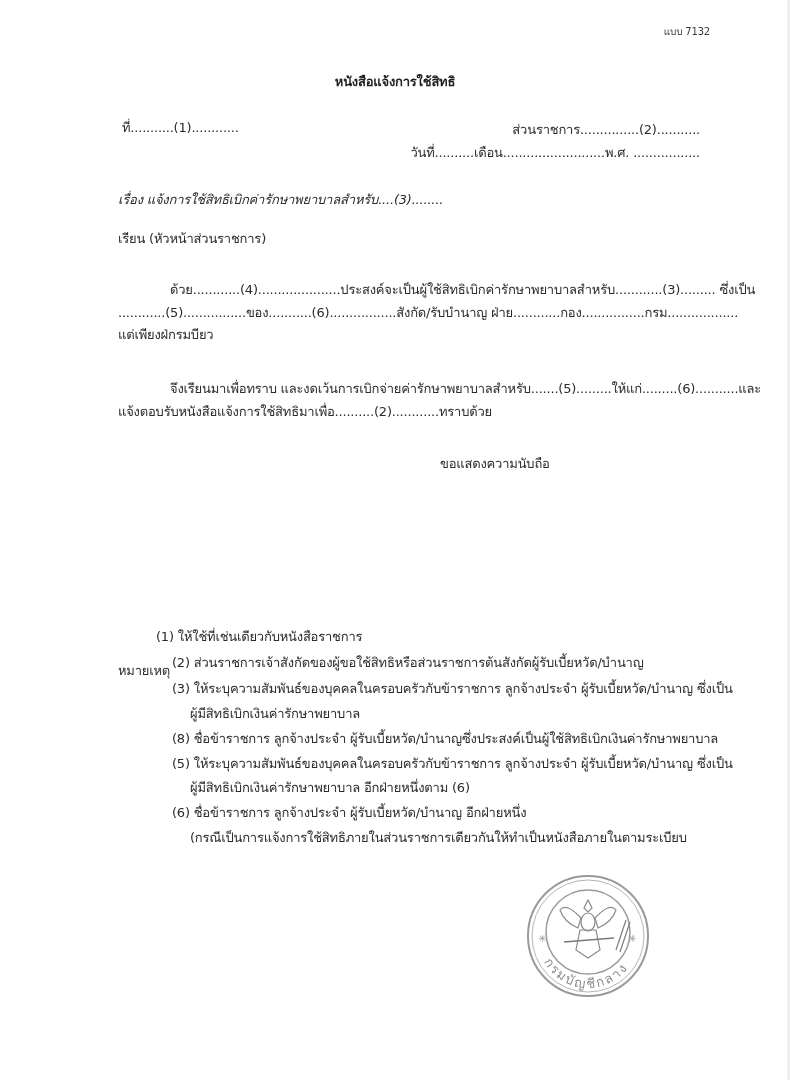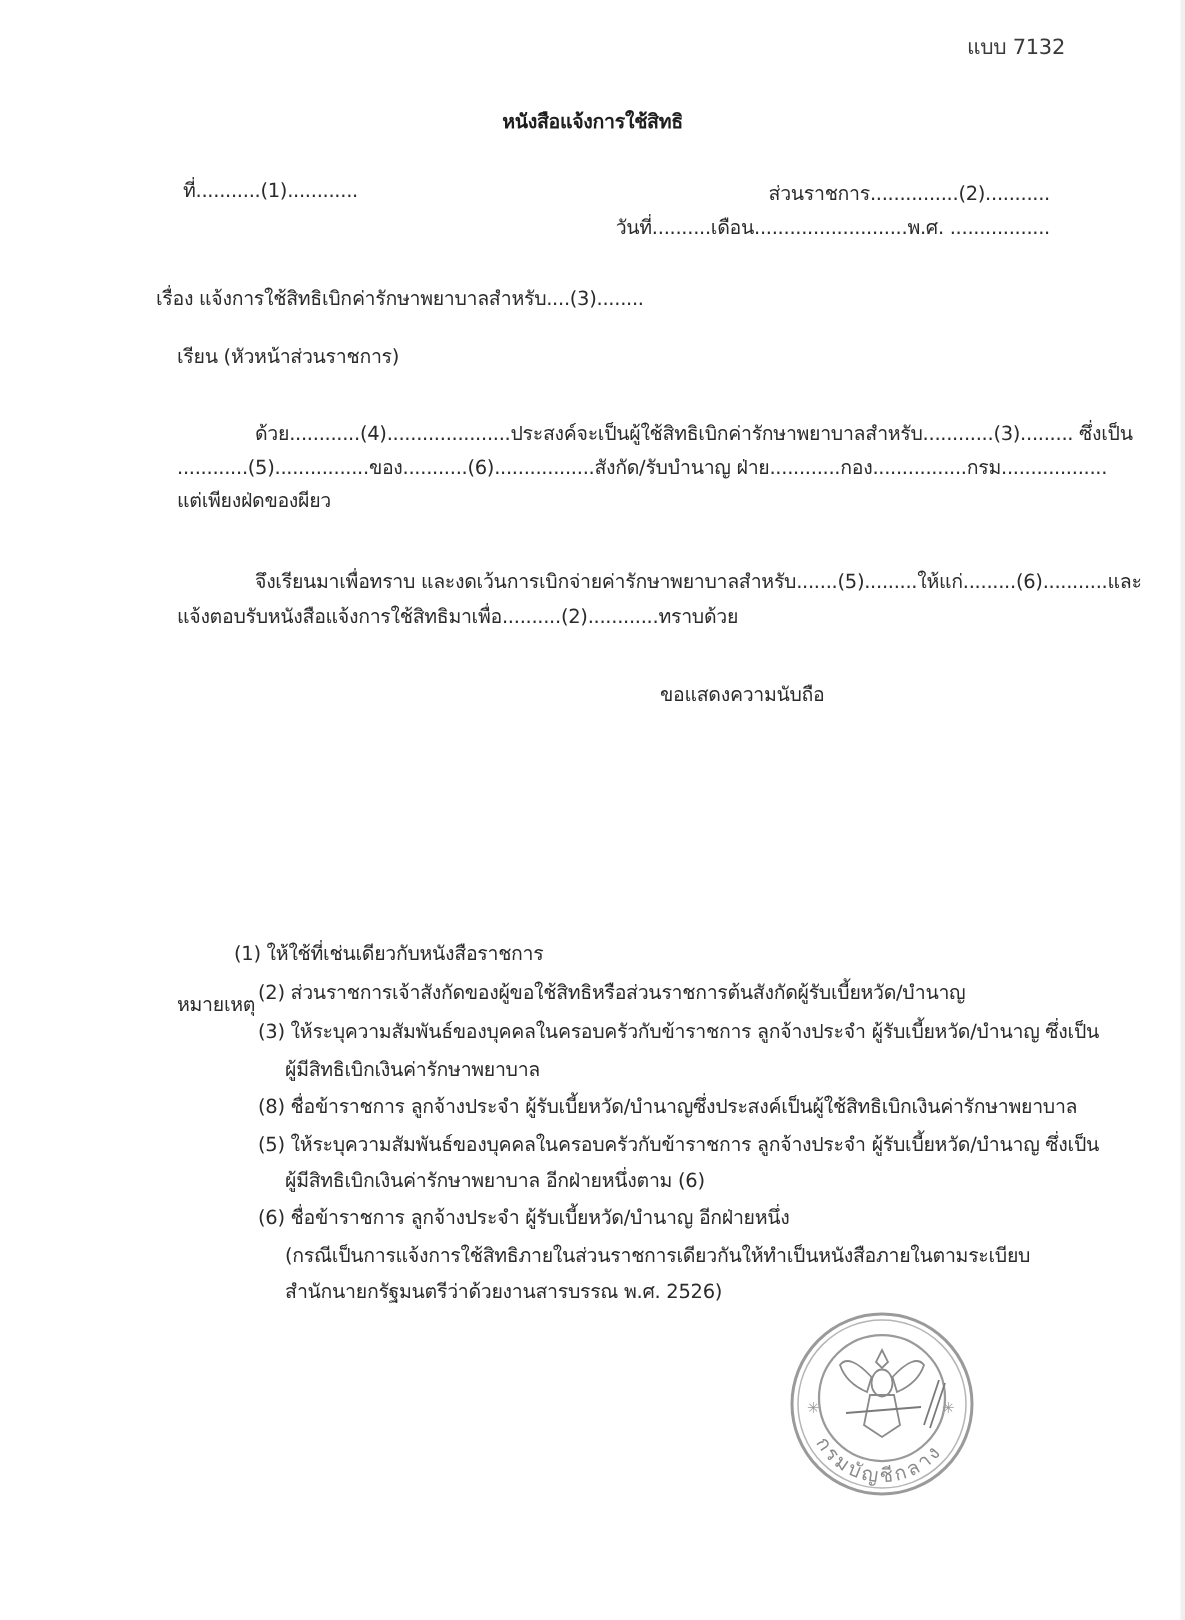--- a/index.html
+++ b/index.html
@@ -2,60 +2,59 @@
 <html><head>
 <meta charset="utf-8">
 <style>
   html, body { margin: 0; padding: 0; }
   body {
     width: 790px; height: 1080px; background: #ffffff; position: relative; overflow: hidden;
     font-family: "DejaVu Sans", "Liberation Sans", sans-serif; color: #2b2b2b;
   }
   .page { position: absolute; left: 0; top: 0; width: 790px; height: 1080px; }
   .t { position: absolute; white-space: nowrap; font-size: 13px; line-height: 16px; letter-spacing: -0.2px; }
-  .form-code { right: 80px; top: 24px; font-size: 14px; color: #3a3a3a; }
+  .form-code { right: 80px; top: 24px; font-size: 10px; color: #3a3a3a; }
   .title { left: 0; width: 790px; text-align: center; top: 74px; font-size: 13px; font-weight: bold; color: #1e1e1e; }
   .right { text-align: right; }
   .stamp { position: absolute; left: 518px; top: 872px; width: 140px; height: 128px; }
   .edge-r { position: absolute; right: 0; top: 0; width: 3px; height: 1080px; background: #f0f0f0; }
 </style>
 </head>
 <body>
 
 <div class="page">
   <div class="t form-code">แบบ 7132</div>
   <div class="t title">หนังสือแจ้งการใช้สิทธิ</div>
 
   <div class="t" style="left:122px; top:120px;">ที่...........(1)............</div>
   <div class="t right" style="right:90px; top:122px;">ส่วนราชการ...............(2)...........</div>
   <div class="t right" style="right:90px; top:145px;">วันที่..........เดือน..........................พ.ศ. .................</div>
 
-  <div class="t" style="left:104px; top:192px;">เรื่อง แจ้งการใช้สิทธิเบิกค่ารักษาพยาบาลสำหรับ....(3)........</div>
+  <div class="t" style="left:118px; top:192px;font-style:italic;">เรื่อง แจ้งการใช้สิทธิเบิกค่ารักษาพยาบาลสำหรับ....(3)........</div>
   <div class="t" style="left:118px; top:231px;">เรียน (หัวหน้าส่วนราชการ)</div>
 
   <div class="t" style="left:170px; top:282px;">ด้วย............(4).....................ประสงค์จะเป็นผู้ใช้สิทธิเบิกค่ารักษาพยาบาลสำหรับ............(3).........   ซึ่งเป็น</div>
   <div class="t" style="left:118px; top:305px;">............(5)................ของ...........(6).................สังกัด/รับบำนาญ  ฝ่าย............กอง................กรม..................</div>
-  <div class="t" style="left:118px; top:327px;">แต่เพียงฝ่ดของผียว</div>
+  <div class="t" style="left:118px; top:327px;">แต่เพียงฝ่กรมบียว</div>
 
   <div class="t" style="left:170px; top:381px;">จึงเรียนมาเพื่อทราบ และงดเว้นการเบิกจ่ายค่ารักษาพยาบาลสำหรับ.......(5).........ให้แก่.........(6)...........และ</div>
   <div class="t" style="left:118px; top:404px;">แจ้งตอบรับหนังสือแจ้งการใช้สิทธิมาเพื่อ..........(2)............ทราบด้วย</div>
 
   <div class="t" style="left:440px; top:456px;">ขอแสดงความนับถือ</div>
 
   <div class="t" style="left:118px; top:629px;margin-top:34px;">หมายเหตุ</div>
   <div class="t" style="left:156px; top:629px;">(1) ให้ใช้ที่เช่นเดียวกับหนังสือราชการ</div>
   <div class="t" style="left:172px; top:655px;">(2) ส่วนราชการเจ้าสังกัดของผู้ขอใช้สิทธิหรือส่วนราชการต้นสังกัดผู้รับเบี้ยหวัด/บำนาญ</div>
   <div class="t" style="left:172px; top:681px;">(3) ให้ระบุความสัมพันธ์ของบุคคลในครอบครัวกับข้าราชการ ลูกจ้างประจำ ผู้รับเบี้ยหวัด/บำนาญ ซึ่งเป็น</div>
   <div class="t" style="left:190px; top:706px;">ผู้มีสิทธิเบิกเงินค่ารักษาพยาบาล</div>
   <div class="t" style="left:172px; top:731px;">(8) ชื่อข้าราชการ ลูกจ้างประจำ ผู้รับเบี้ยหวัด/บำนาญซึ่งประสงค์เป็นผู้ใช้สิทธิเบิกเงินค่ารักษาพยาบาล</div>
   <div class="t" style="left:172px; top:756px;">(5) ให้ระบุความสัมพันธ์ของบุคคลในครอบครัวกับข้าราชการ ลูกจ้างประจำ ผู้รับเบี้ยหวัด/บำนาญ ซึ่งเป็น</div>
   <div class="t" style="left:190px; top:780px;">ผู้มีสิทธิเบิกเงินค่ารักษาพยาบาล อีกฝ่ายหนึ่งตาม (6)</div>
   <div class="t" style="left:172px; top:805px;">(6) ชื่อข้าราชการ ลูกจ้างประจำ ผู้รับเบี้ยหวัด/บำนาญ อีกฝ่ายหนึ่ง</div>
   <div class="t" style="left:190px; top:830px;">(กรณีเป็นการแจ้งการใช้สิทธิภายในส่วนราชการเดียวกันให้ทำเป็นหนังสือภายในตามระเบียบ</div>
-  <div class="t" style="left:190px; top:854px;">สำนักนายกรัฐมนตรีว่าด้วยงานสารบรรณ พ.ศ. 2526)</div>
 
   <div class="stamp">
     <svg width="140" height="128" viewBox="0 0 140 128">
       <circle cx="70" cy="64" r="60" fill="none" stroke="#9a9a9a" stroke-width="2"></circle>
       <circle cx="70" cy="64" r="56" fill="none" stroke="#b5b5b5" stroke-width="1"></circle>
       <circle cx="70" cy="60" r="42" fill="none" stroke="#9a9a9a" stroke-width="1.5"></circle>
 
       <path d="M70 28 l4 8 l-4 4 l-4 -4 z" fill="none" stroke="#8a8a8a" stroke-width="1.2"></path>
       <ellipse cx="70" cy="50" rx="7" ry="9" fill="none" stroke="#8a8a8a" stroke-width="1.2"></ellipse>
       <path d="M63 46 Q48 30 42 38 Q46 50 60 56 Z" fill="none" stroke="#8a8a8a" stroke-width="1.2"></path>

